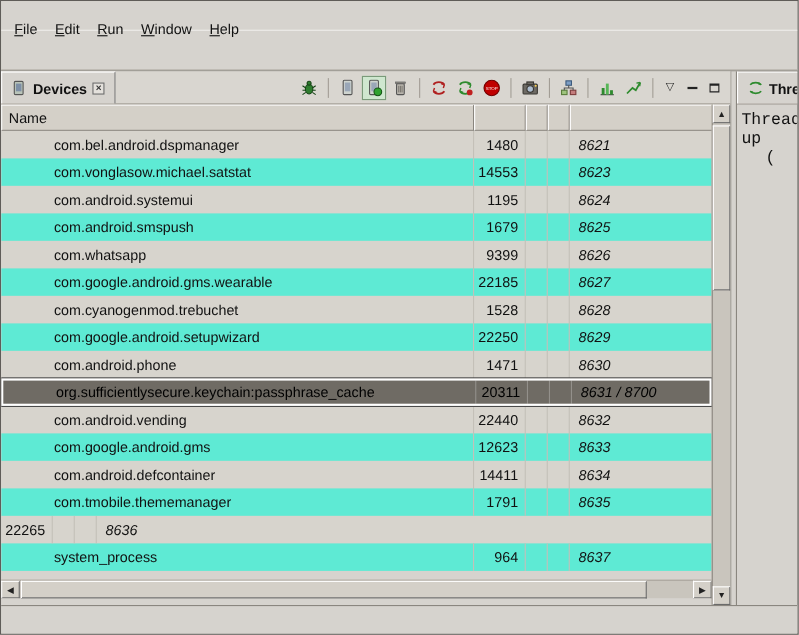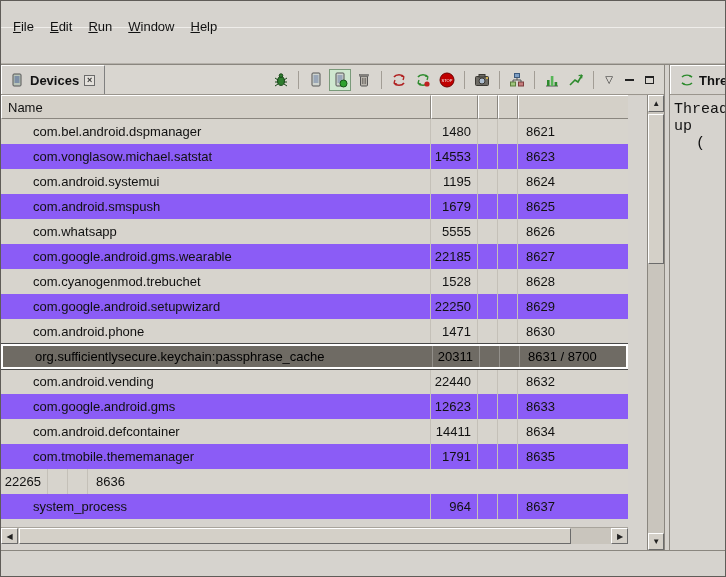--- a/index.html
+++ b/index.html
@@ -39,36 +39,36 @@
   .tb-sep { width:1px; height:18px; background:#a29d95; margin:0 4px; }
   .tb-btn { width:22px; height:22px; display:inline-flex; align-items:center;
     justify-content:center; border:1px solid transparent; cursor:pointer; }
   .tb-btn.active { border:1px solid #7a9a7a; background:#cfe7cf; }
   .glyph-btn { font-size:10px; color:#222; width:18px; height:18px;
     display:inline-flex; align-items:center; justify-content:center; cursor:pointer; }
   .min-bar { width:9px; height:2px; background:#222; display:inline-block; }
   .max-box { width:9px; height:8px; border:1px solid #222; border-top-width:2px;
     display:inline-block; }
   
-  .table-area { display:flex; flex:1; overflow:hidden;gap:19px; }
+  .table-area { display:flex; flex:1; overflow:hidden; }
   .table-col { width:647px; display:flex; flex-direction:column; }
   .thead { display:flex; height:24px; background:#d4d0c8; }
   .th { border-top:1px solid #ffffff; border-left:1px solid #ffffff;
     border-right:1px solid #8a867f; border-bottom:1px solid #8a867f;
     display:flex; align-items:center; padding-left:6px; font-weight:normal; }
   .tbody { flex:1; overflow:hidden; background:#d6d3ce; }
   .trow { display:flex; height:25px; align-items:stretch; cursor:default; }
   .trow.even { background:#d7d4cd; }
-  .trow.odd  { background:#8b5cf6; }
+  .trow.odd  { background:#5eead4; }
   .c { display:flex; align-items:center; border-right:1px solid #c4c0b8;
     overflow:hidden; white-space:nowrap; }
-  .c.name { width:430px; padding-left:32px; }
+  .c.name { width:430px; padding-left:48px; }
   .c.pid  { width:47px; justify-content:flex-end; padding-right:6px; }
   .c.n1, .c.n2 { width:20px; }
-  .c.port { flex:1; padding-left:8px; border-right:none; }
+  .c.port { flex:1; padding-left:8px; border-right:none;font-style:italic; }
   .th.name { width:430px; } .th.pid { width:47px; }
   .th.n1, .th.n2 { width:20px; } .th.port { flex:1; border-right:none; }
   .trow.selected { background:#6f6b64; color:#000000; border:2px solid #ffffff;
     box-shadow:0 0 0 1px #4a4a4a; position:relative; z-index:2; }
   .trow.selected .c { border-right-color:rgba(255,255,255,0.25); }
   
   .vscroll { width:17px; background:#c9c5bd; border-left:1px solid #8a867f;
     display:flex; flex-direction:column; }
   .sb-btn { height:17px; width:100%; background:#d4d0c8; border:1px solid;
     border-color:#ffffff #6b6b6b #6b6b6b #ffffff; font-size:8px; color:#222;
@@ -258,21 +258,21 @@
   <div class="trow odd">
     <div class="c name">com.android.smspush</div>
     <div class="c pid">1679</div>
     <div class="c n1"></div>
     <div class="c n2"></div>
     <div class="c port">8625</div>
   </div>
 
   <div class="trow even">
     <div class="c name">com.whatsapp</div>
-    <div class="c pid">5555</div>
+    <div class="c pid">9399</div>
     <div class="c n1"></div>
     <div class="c n2"></div>
     <div class="c port">8626</div>
   </div>
 
   <div class="trow odd">
     <div class="c name">com.google.android.gms.wearable</div>
     <div class="c pid">22185</div>
     <div class="c n1"></div>
     <div class="c n2"></div>

